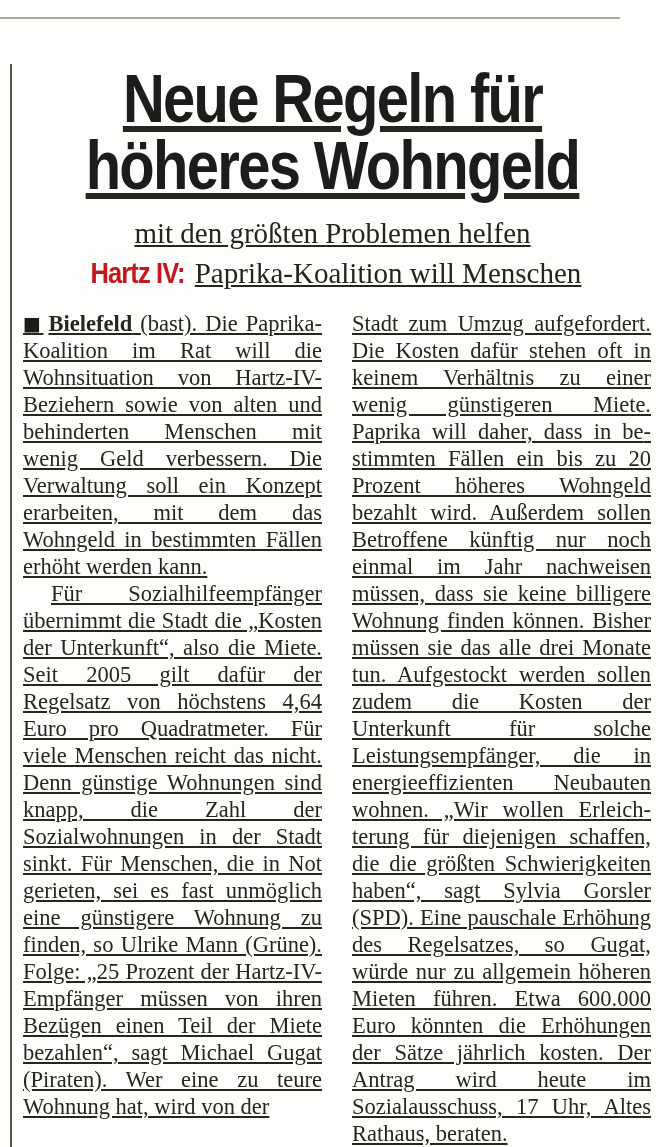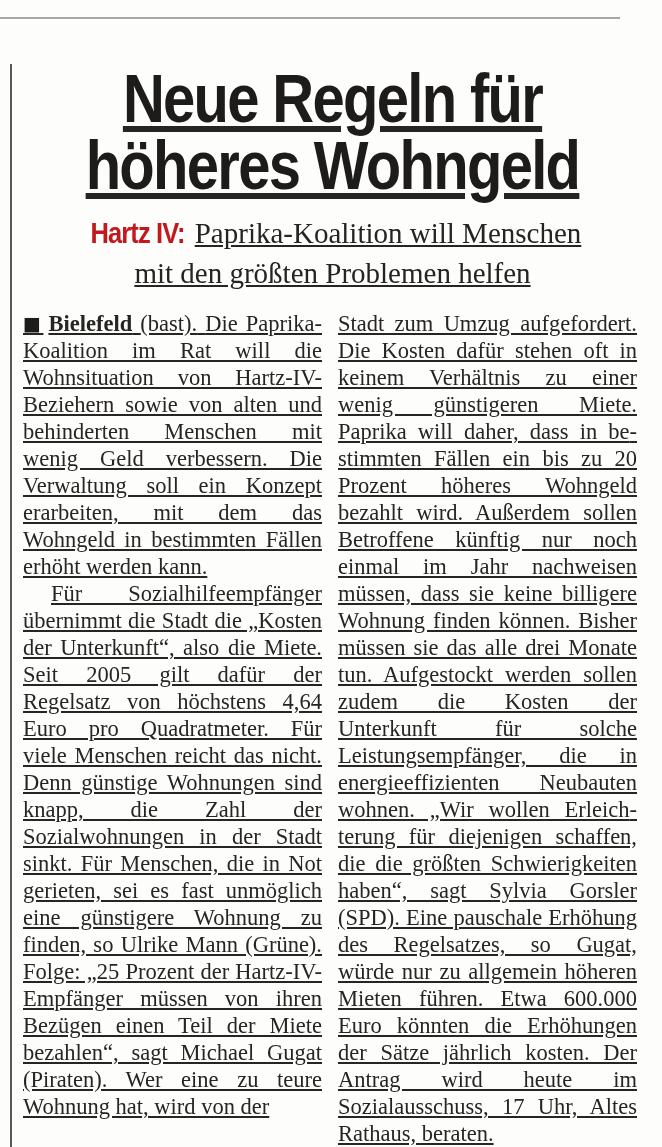--- a/index.html
+++ b/index.html
@@ -60,21 +60,21 @@
     display: inline-block;
     font-family: "Liberation Sans", sans-serif;
     font-weight: 700;
     letter-spacing: -1px;
     transform: scaleX(0.88);
     transform-origin: 50% 50%;
     margin-right: 4px;
   }
   .body-cols {
     display: flex;
-    gap: 16px;
+    gap: 30px;
     margin-top: 17px;
     text-align: justify;
     font-size: 22.5px;
     line-height: 27px;
   }
   .col {
     width: 299px;
     flex: 0 0 299px;
   }
   .para {
@@ -99,22 +99,22 @@
 <div class="top-rule" style="background: rgb(169, 167, 163);"></div>
 
 <div class="article" style="border-left-color: rgb(90, 86, 80);">
 
   <h1 class="headline" style="color: rgb(30, 28, 26);">
     <span class="hl-line">Neue Regeln für</span>
     <span class="hl-line">höheres Wohngeld</span>
   </h1>
 
   <div class="kicker">
+    <div>mit den größten Problemen helfen</div>
     <div><span class="kicker-label" style="color: rgb(194, 25, 31);">Hartz IV:</span><span>Paprika-Koalition will Menschen</span></div>
-    <div>mit den größten Problemen helfen</div>
   </div>
 
   <div class="body-cols">
     <div class="col">
       <p class="para"><span class="sq">■</span><span class="city">Bielefeld</span> <span>(bast).</span> <span>Die Papri­ka-Koalition im Rat will die Wohnsituation von Hartz-IV-Beziehern sowie von alten und behinderten Menschen mit wenig Geld verbessern. Die Verwaltung soll ein Konzept erarbeiten, mit dem das Wohngeld in bestimmten Fäl­len erhöht werden kann.</span></p>
       <p class="para indent">Für Sozialhilfeempfänger übernimmt die Stadt die „Kos­ten der Unterkunft“, also die Miete. Seit 2005 gilt dafür der Regelsatz von höchstens 4,64 Euro pro Quadratmeter. Für viele Menschen reicht das nicht. Denn günstige Woh­nungen sind knapp, die Zahl der Sozialwohnungen in der Stadt sinkt. Für Menschen, die in Not gerieten, sei es fast un­möglich eine günstigere Woh­nung zu finden, so Ulrike Mann (Grüne). Folge: „25 Prozent der Hartz-IV-Emp­fänger müssen von ihren Be­zügen einen Teil der Miete be­zahlen“, sagt Michael Gugat (Piraten). Wer eine zu teure Wohnung hat, wird von der</p>
     </div>
     <div class="col">
       <p class="para">Stadt zum Umzug aufgefor­dert. Die Kosten dafür stehen oft in keinem Verhältnis zu ei­ner wenig günstigeren Miete. Paprika will daher, dass in be­stimmten Fällen ein bis zu 20 Prozent höheres Wohngeld bezahlt wird. Außerdem sol­len Betroffene künftig nur noch einmal im Jahr nachweisen müssen, dass sie keine billi­gere Wohnung finden kön­nen. Bisher müssen sie das al­le drei Monate tun. Aufge­stockt werden sollen zudem die Kosten der Unterkunft für sol­che Leistungsempfänger, die in energieeffizienten Neubauten wohnen. „Wir wollen Erleich­terung für diejenigen schaf­fen, die die größten Schwie­rigkeiten haben“, sagt Sylvia Gorsler (SPD). Eine pauschale Erhöhung des Regelsatzes, so Gugat, würde nur zu allge­mein höheren Mieten führen. Etwa 600.000 Euro könnten die Erhöhungen der Sätze jährlich kosten. Der Antrag wird heu­te im Sozialausschuss, 17 Uhr, Altes Rathaus, beraten.</p>
     </div>

